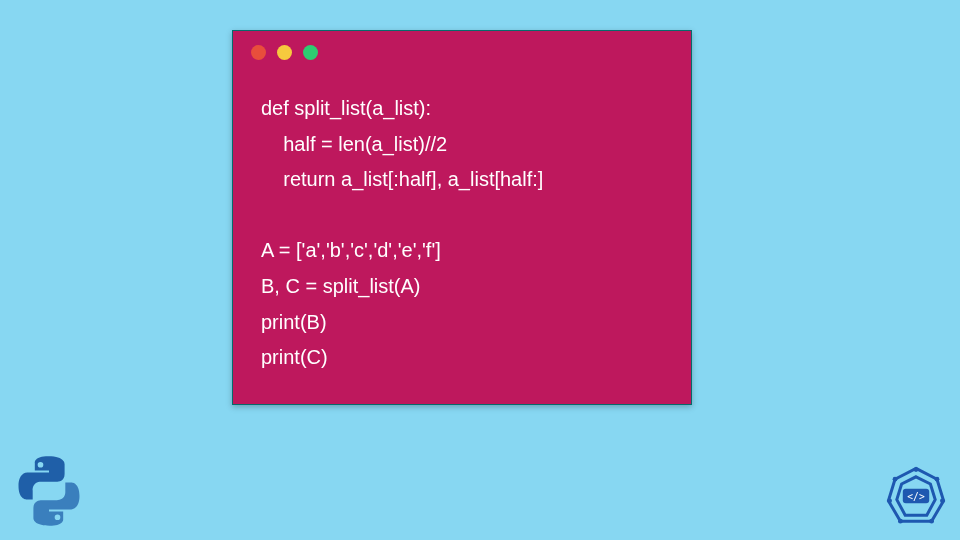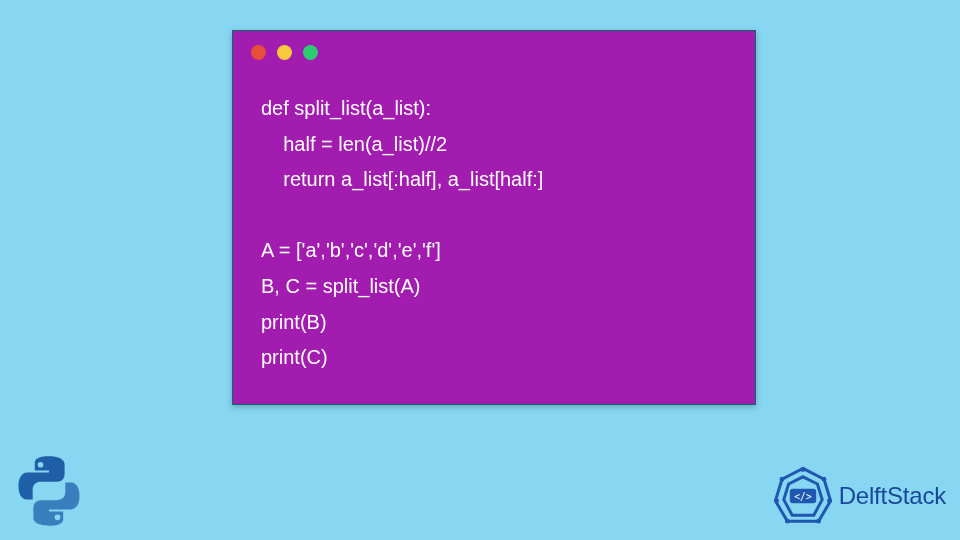--- a/index.html
+++ b/index.html
@@ -8,22 +8,22 @@
       height: 540px;
       background: #87d7f2;
       position: relative;
       font-family: Arial, Helvetica, sans-serif;
       overflow: hidden;
     }
     .code-window {
       position: absolute;
       left: 232px;
       top: 30px;
-      width: 524px;
-      background: #a21caf;
+      width: 460px;
+      background: #be185d;
       border: 1px solid #066b6b;
       box-shadow: 0 2px 6px rgba(0,0,0,0.25);
     }
     .titlebar {
       height: 42px;
       display: flex;
       align-items: center;
       padding-left: 18px;
       gap: 11px;
     }
@@ -106,14 +106,13 @@
       <text x="50" y="56" font-size="16" fill="#fff" text-anchor="middle" font-family="monospace">&lt;/&gt;</text>
       <circle cx="50" cy="6" r="4" fill="#1e58b0"></circle>
       <circle cx="94" cy="58" r="4" fill="#1e58b0"></circle>
       <circle cx="6" cy="58" r="4" fill="#1e58b0"></circle>
       <circle cx="24" cy="92" r="4" fill="#1e58b0"></circle>
       <circle cx="76" cy="92" r="4" fill="#1e58b0"></circle>
       <circle cx="85" cy="22" r="4" fill="#1e58b0"></circle>
       <circle cx="15" cy="22" r="4" fill="#1e58b0"></circle>
     </svg>
   </span>
-  <span class="delftstack-text">DelftStack</span>
 </div>
 
 </body></html>

